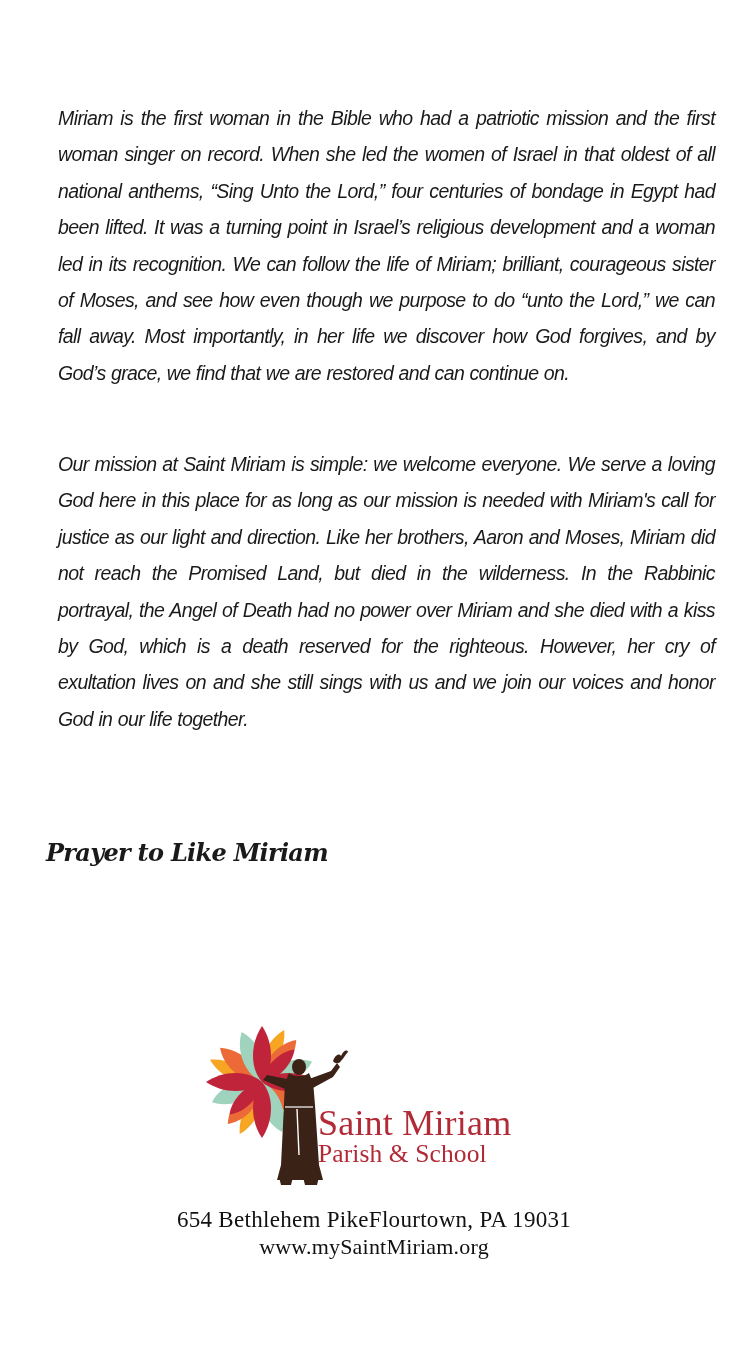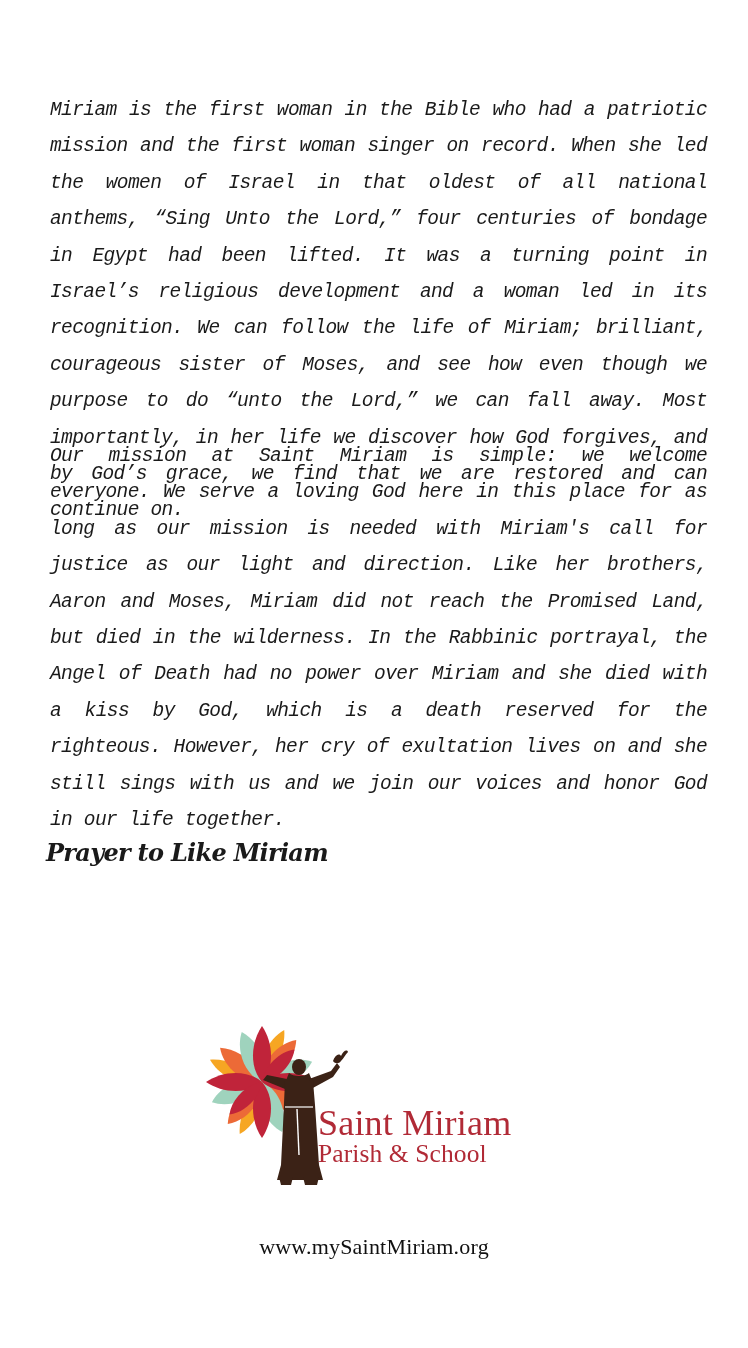--- a/index.html
+++ b/index.html
@@ -2,29 +2,29 @@
 <html><head>
   <meta charset="utf-8">
   <style>
     html, body { margin: 0; padding: 0; background: #ffffff; }
     body { width: 748px; height: 1348px; position: relative; overflow: hidden; }
     .page { position: absolute; left: 0; top: 0; width: 748px; height: 1348px; background: #fff; }
     .body-text {
       position: absolute;
       left: 46px;
       width: 657px;
-      font-family: Liberation Mono, monospace;
+      font-family: Liberation Sans, sans-serif;
       font-style: italic;
       font-size: 19.5px;
       line-height: 36.4px;
       color: #1a1a1a;
       text-align: justify;
       letter-spacing: -0.6px;
       word-spacing: 0.5px;
-      margin: 4px;
+      margin: 12px;
     }
     #para1 { top: 88px; }
     #para2 { top: 434px; }
     .prayer-heading {
       position: absolute;
       left: 46px;
       top: 838px;
       font-family: "DejaVu Serif", serif;
       font-style: italic;
       font-size: 24px;
@@ -127,15 +127,16 @@
       <path d="M128,36 C130,30 134,28 136,31 C138,26 142,24 143,27 C140,30 139,33 136,36 C134,39 130,39 128,36Z"></path>
     </g>
 
     <path d="M92,84 L94,130" stroke="#ffffff" stroke-width="1.4" fill="none"></path>
     <path d="M80,82 L108,82" stroke="#ffffff" stroke-width="1.2" fill="none"></path>
   </svg>
 
   <p id="logo-name" class="logo-text">Saint Miriam</p>
   <p id="logo-sub" class="logo-text">Parish &amp; School</p>
 
+  <p id="address" class="footer-line">654 Bethlehem PikeFlourtown, PA 19031</p>
   <p id="website" class="footer-line">www.mySaintMiriam.org</p>
 
 </div>
 
 </body></html>

